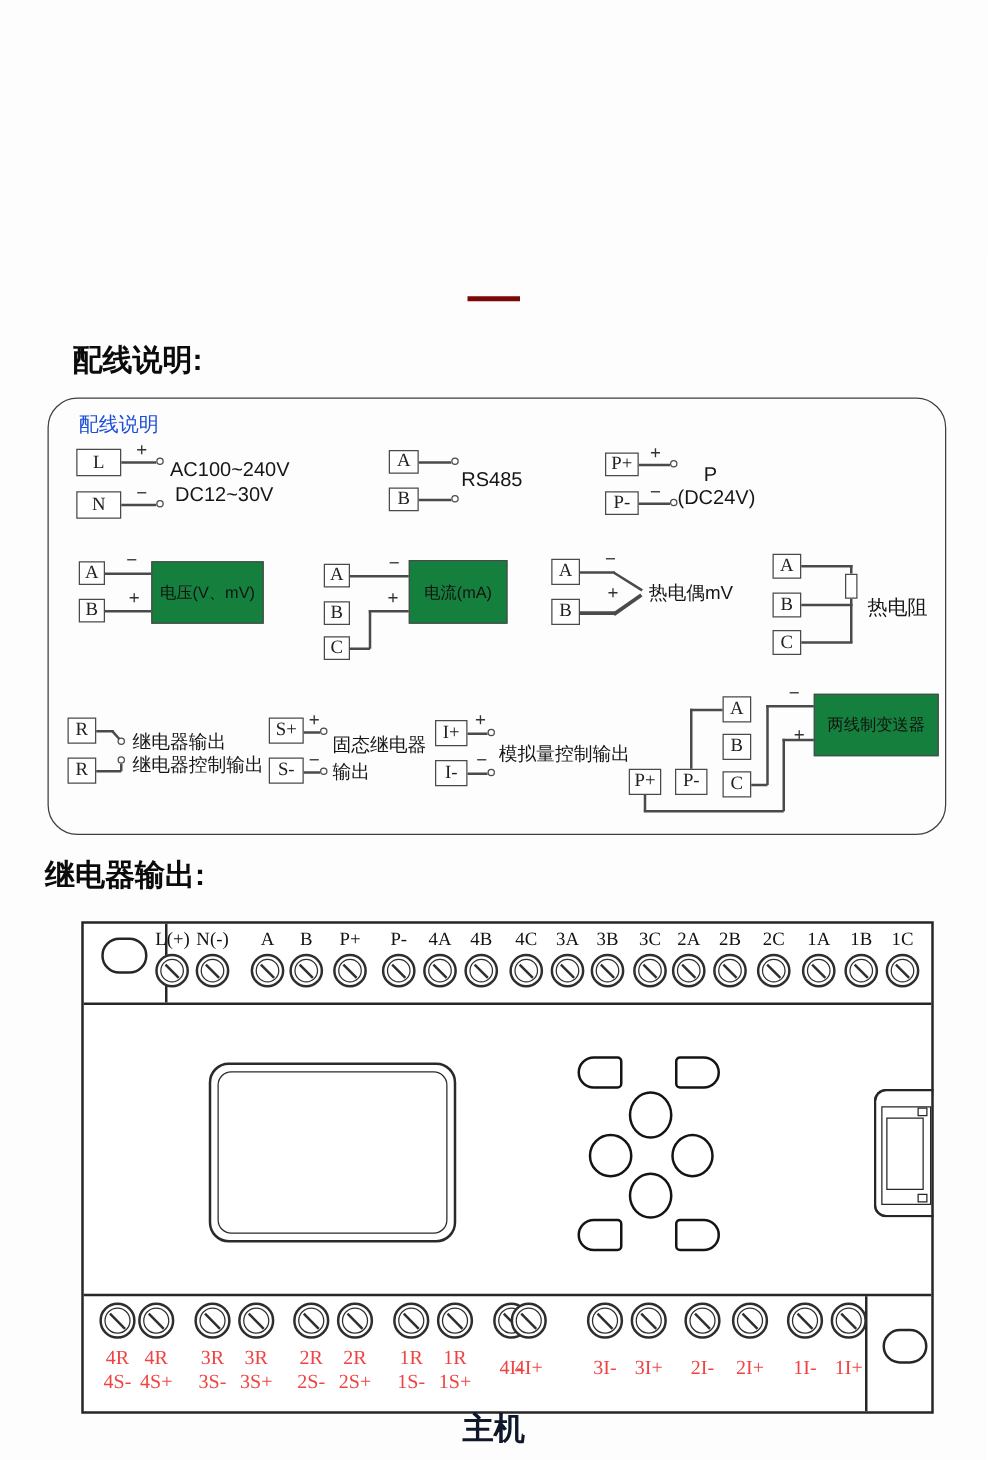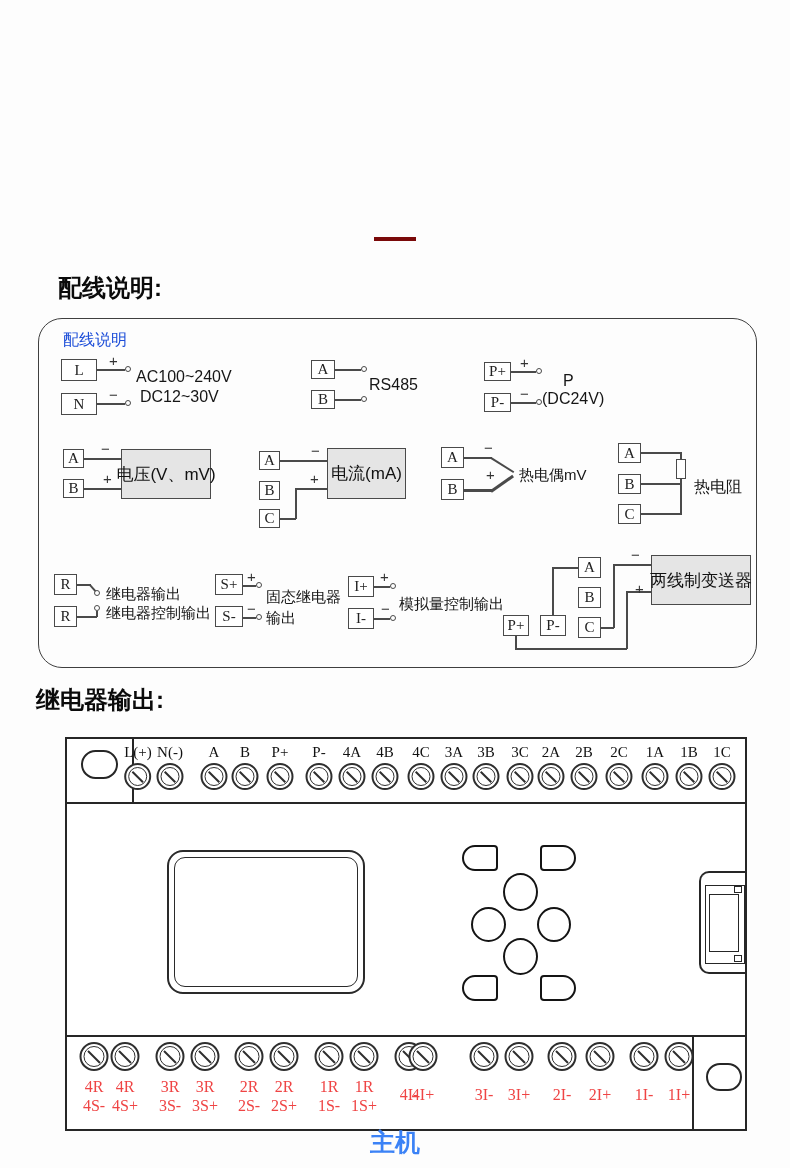--- a/index.html
+++ b/index.html
@@ -10,22 +10,22 @@
          font-size:90px;font-weight:900;color:#2d2a2a;letter-spacing:4px;}
   .title-underline{position:absolute;left:374px;top:237px;width:42px;height:4px;background:#7a0909;}
   .sec-head{position:absolute;font-size:24px;font-weight:bold;color:#0b0b0b;white-space:nowrap;}
   
   .wbox{position:absolute;left:38px;top:318px;width:719px;height:350px;box-sizing:border-box;
         border:1.5px solid #3f3f3f;border-radius:24px;background:transparent;}
   .wbox-label{position:absolute;left:24px;top:11px;font-size:16px;font-weight:400;color:#1d4ed8;}
   .tb{position:absolute;box-sizing:border-box;border:1.5px solid #4a4a4a;background:#fff;
       display:flex;align-items:center;justify-content:center;
       font-family:"Liberation Serif",serif;font-size:15px;color:#222;}
-  .obox{position:absolute;box-sizing:border-box;border:1.5px solid #4a4a4a;background:#e5e5e5;
-      display:flex;align-items:center;justify-content:center;font-size:17px;color:#111;white-space:nowrap;}
+  .obox{position:absolute;box-sizing:border-box;border:1.5px solid #4a4a4a;background:#15803d;
+      display:flex;align-items:center;justify-content:center;font-size:13px;color:#111;white-space:nowrap;}
   .wh{position:absolute;height:1.5px;background:#4a4a4a;}
   .wv{position:absolute;width:1.5px;background:#4a4a4a;}
   .wd{position:absolute;height:1.5px;background:#4a4a4a;transform-origin:left center;}
   .wd.th{height:3px;}
   .dot{position:absolute;width:6px;height:6px;box-sizing:border-box;border:1.3px solid #4a4a4a;
        border-radius:50%;background:#fff;}
   .sign{position:absolute;font-size:15px;color:#333;line-height:1;}
   .dlabel{position:absolute;font-size:15px;line-height:1.25;color:#161616;white-space:nowrap;}
   .res{position:absolute;box-sizing:border-box;border:1.5px solid #4a4a4a;background:#fff;}
   
@@ -56,21 +56,21 @@
   .conn-tab{position:absolute;width:8px;height:7px;box-sizing:border-box;border:1.5px solid #262626;}
   .bottom-strip{position:absolute;left:0;bottom:0;width:678px;height:92px;border-top:2px solid #262626;}
   .bcol{position:absolute;top:5px;transform:translateX(-50%);display:flex;flex-direction:column;
         align-items:center;}
   .bscrew{width:29px;height:29px;}
   .blbl{font-family:"Liberation Serif",serif;font-size:16px;line-height:19px;color:#ef4444;
         text-align:center;white-space:nowrap;display:block;margin-top:6px;}
   .blbl .ln{display:block;}
   .bcol-i .blbl{margin-top:14px;}
   .footer-label{position:absolute;left:0;right:0;top:1126px;text-align:center;
-        font-family:"Liberation Serif",serif;font-size:25px;font-weight:bold;color:#3b82f6;}
+        font-family:"Liberation Serif",serif;font-size:25px;font-weight:bold;color:#0f172a;}
 </style>
 </head>
 <body>
 
 <div class="page">
 
   <div class="title-underline"></div>
 
   <div class="sec-head" style="left:58px;top:272px;">配线说明:</div>
 

